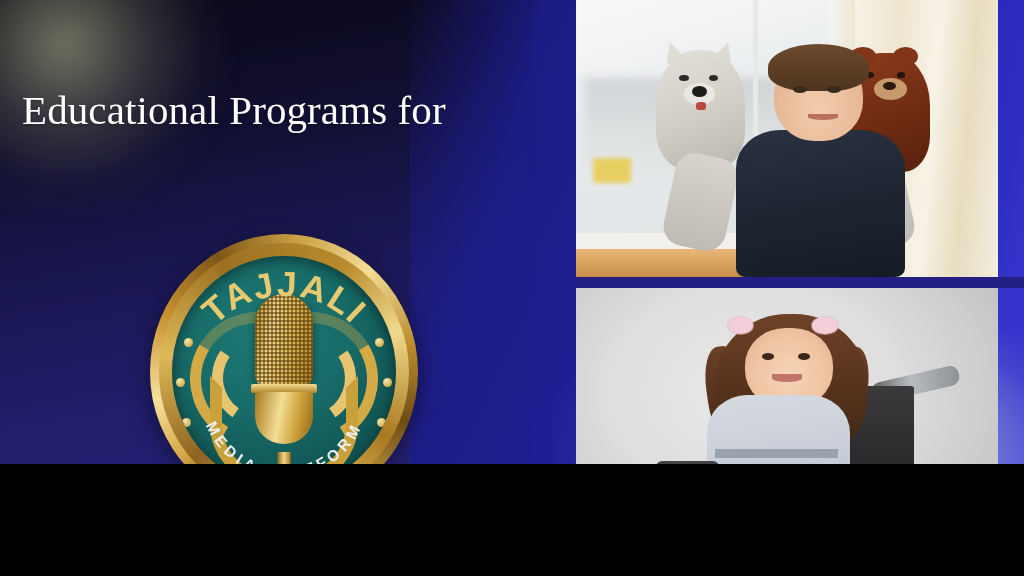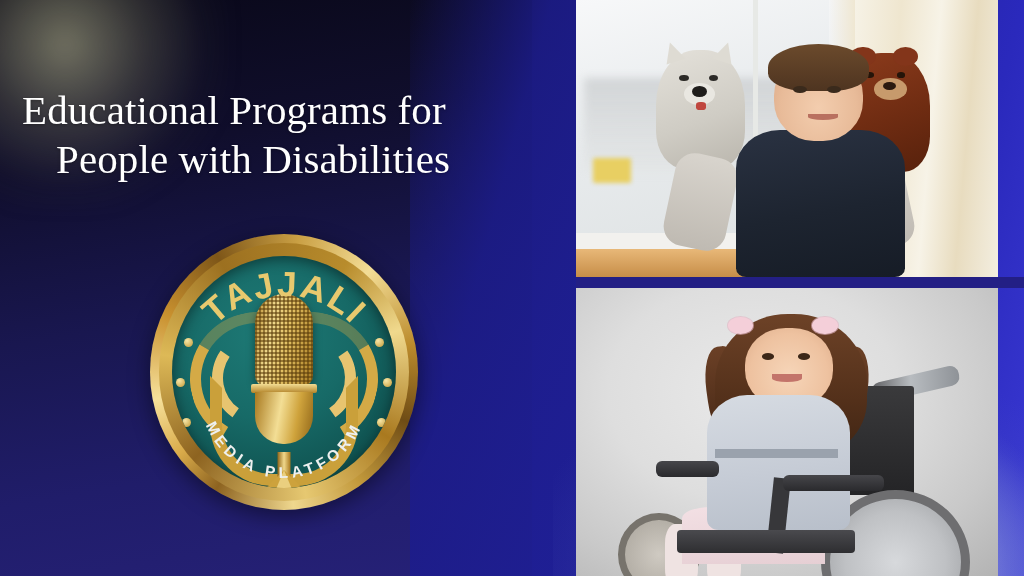--- a/index.html
+++ b/index.html
@@ -1,17 +1,17 @@
 <!DOCTYPE html>
 <html><head>
 <meta charset="utf-8">
 <style>
   html,body{margin:0;padding:0;background:#000;}
   .stage{
-    position:relative;width:1024px;height:576px;overflow:hidden;
+    position:relative;width:1024px;height:464px;overflow:hidden;
     font-family:"Liberation Sans",sans-serif;
   }
 
   
   .bg-base{
     position:absolute;inset:0;
     background:linear-gradient(157deg,#0a0920 0%,#120f33 20%,#1c1a5e 44%,#232188 64%,#2a27ab 82%,#3a39c9 100%);
   }
   .bg-left-dark{
     position:absolute;left:0;top:0;width:52%;height:100%;
@@ -253,21 +253,20 @@
 
   <div class="bg-base"></div>
   <div class="bg-left-dark"></div>
   <div class="bg-royal-band"></div>
   <div class="bg-olive-glow"></div>
   <div class="bg-bottom-light"></div>
   <div class="bg-bottom-right-glow"></div>
 
   <div class="headline">
     <span class="l1">Educational Programs for</span>
-    <span class="l2">People with Disabilities</span>
   </div>
 
   <div class="logo">
     <div class="logo-ring"></div>
     <div class="logo-ring2"></div>
     <div class="logo-inner">
       <div class="wave l1"></div>
       <div class="wave l2"></div>
       <div class="wave r1"></div>
       <div class="wave r2"></div>

